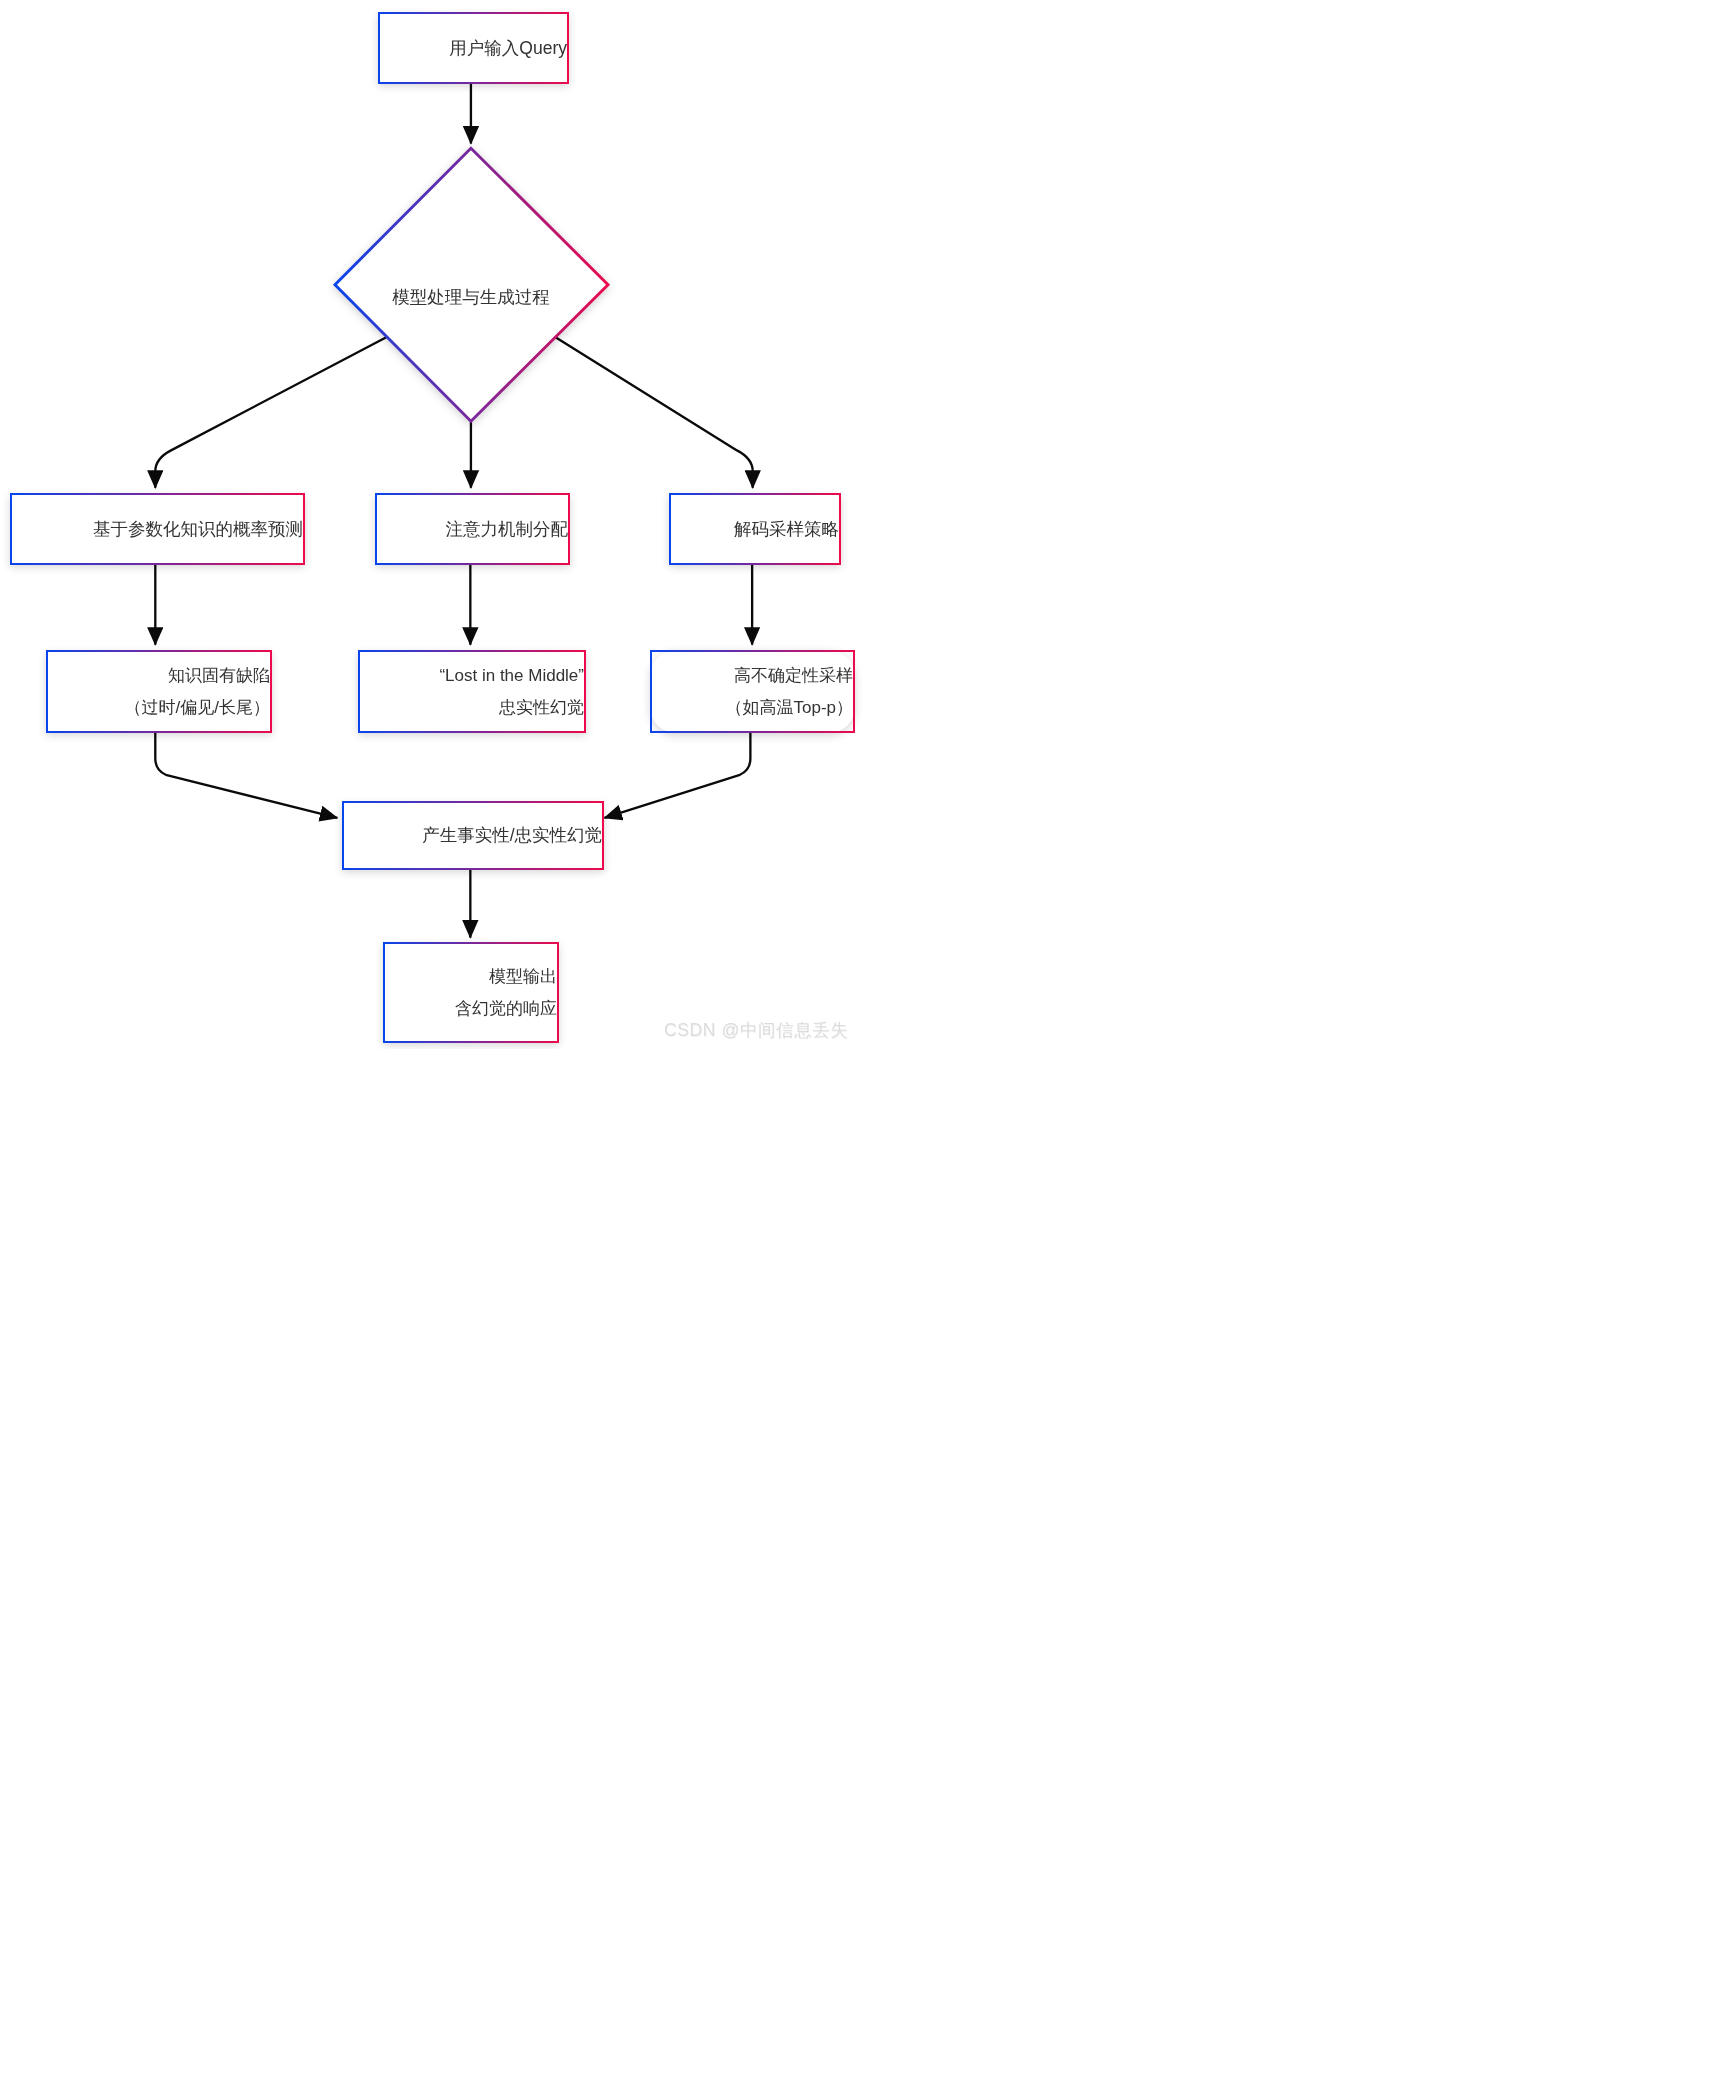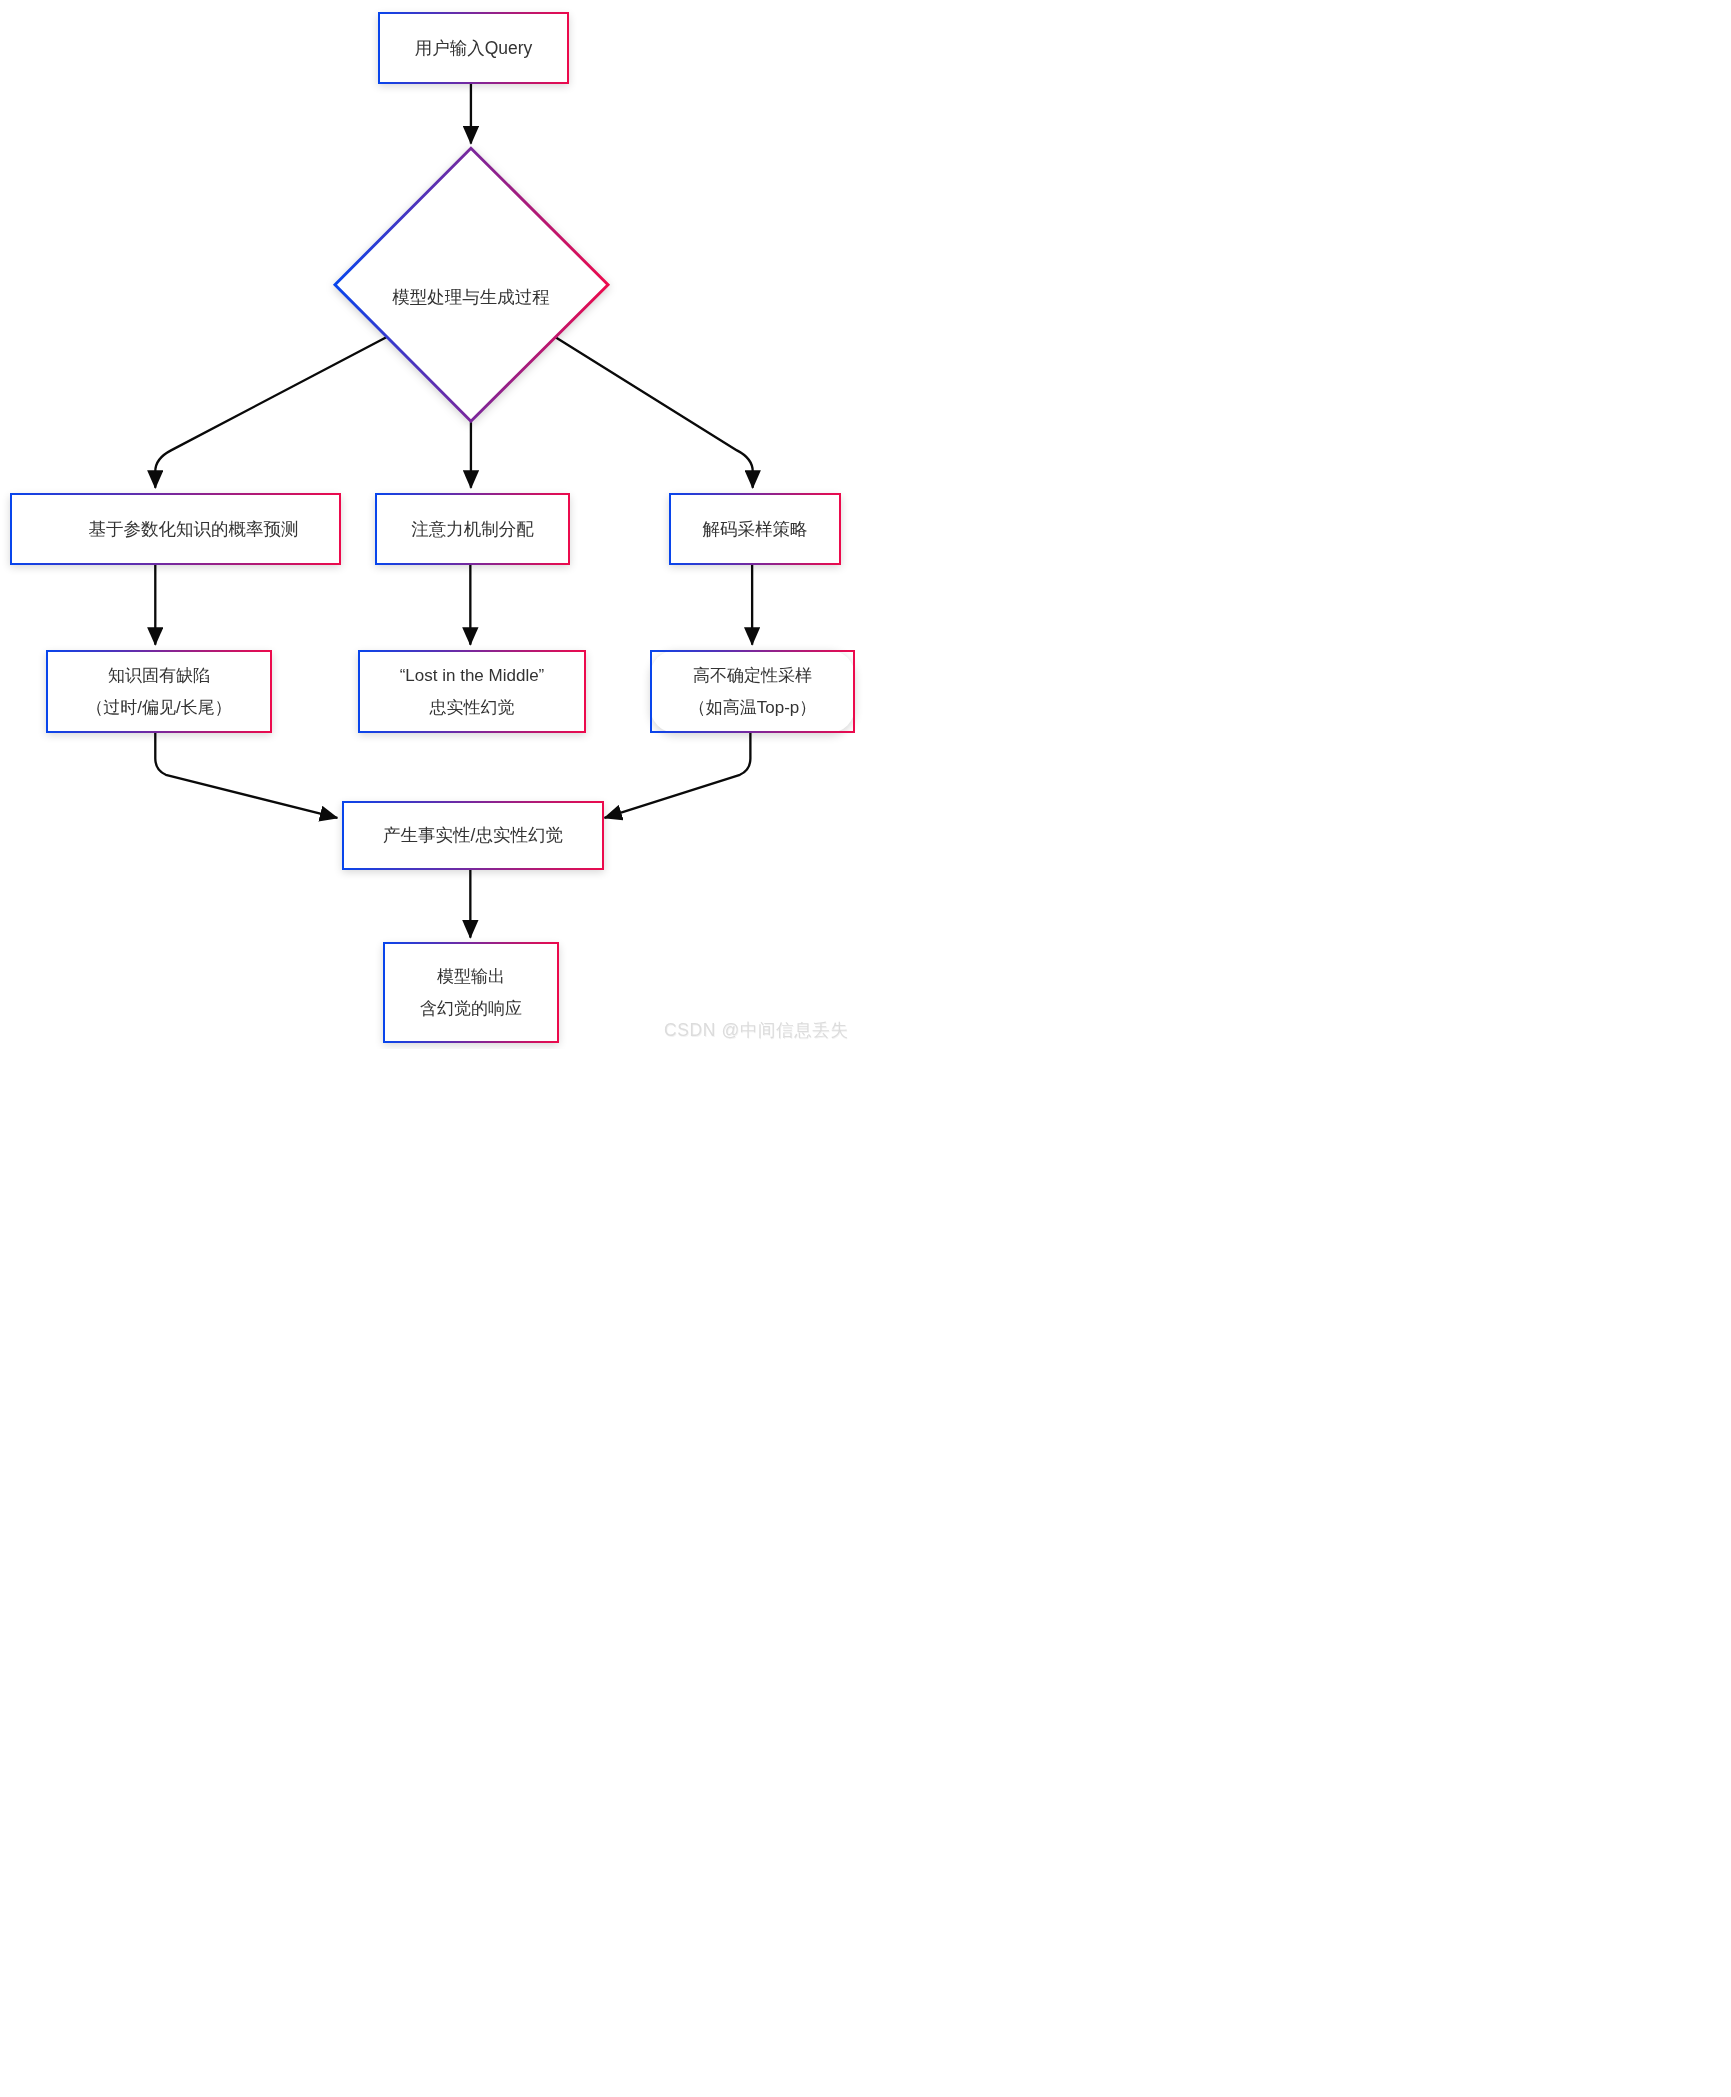--- a/index.html
+++ b/index.html
@@ -21,21 +21,21 @@
     width: 866px; height: 1049px;
   }
   .node {
     position: absolute;
     background: var(--fill, #ffffff);
     border: 2.9px solid;
     border-image: linear-gradient(90deg, var(--g1, #0845EC), var(--g2, #EC0A4C)) 1;
     box-shadow: 0 2.9px 8.2px rgba(0,0,0,0.16);
     display: flex;
     flex-direction: column;
-    align-items: center;
+    align-items: flex-end;
     justify-content: center;
     text-align: center;
     color: var(--txt, #333333);
     font-size: 17.5px;
     line-height: 1.85;
   }
   .diamond-shape {
     filter: drop-shadow(0 4px 7px rgba(0,0,0,0.18));
   }
   .diamond-label {
@@ -94,21 +94,21 @@
   </svg>
 
   <div class="diamond-label">
     <span>模型处理与生成过程</span>
   </div>
 
   <div class="node" style="left:378px; top:11.7px; width:187px; height:68px;">
     <span>用户输入Query</span>
   </div>
 
-  <div class="node" style="left:10px; top:493px; width:291px; height:68px;padding-left:36px;">
+  <div class="node" style="left:10px; top:493px; width:291px; height:68px;">
     <span>基于参数化知识的概率预测</span>
   </div>
 
   <div class="node" style="left:375px; top:493px; width:191px; height:68px;">
     <span>注意力机制分配</span>
   </div>
 
   <div class="node" style="left:669px; top:493px; width:168px; height:68px;">
     <span>解码采样策略</span>
   </div>

